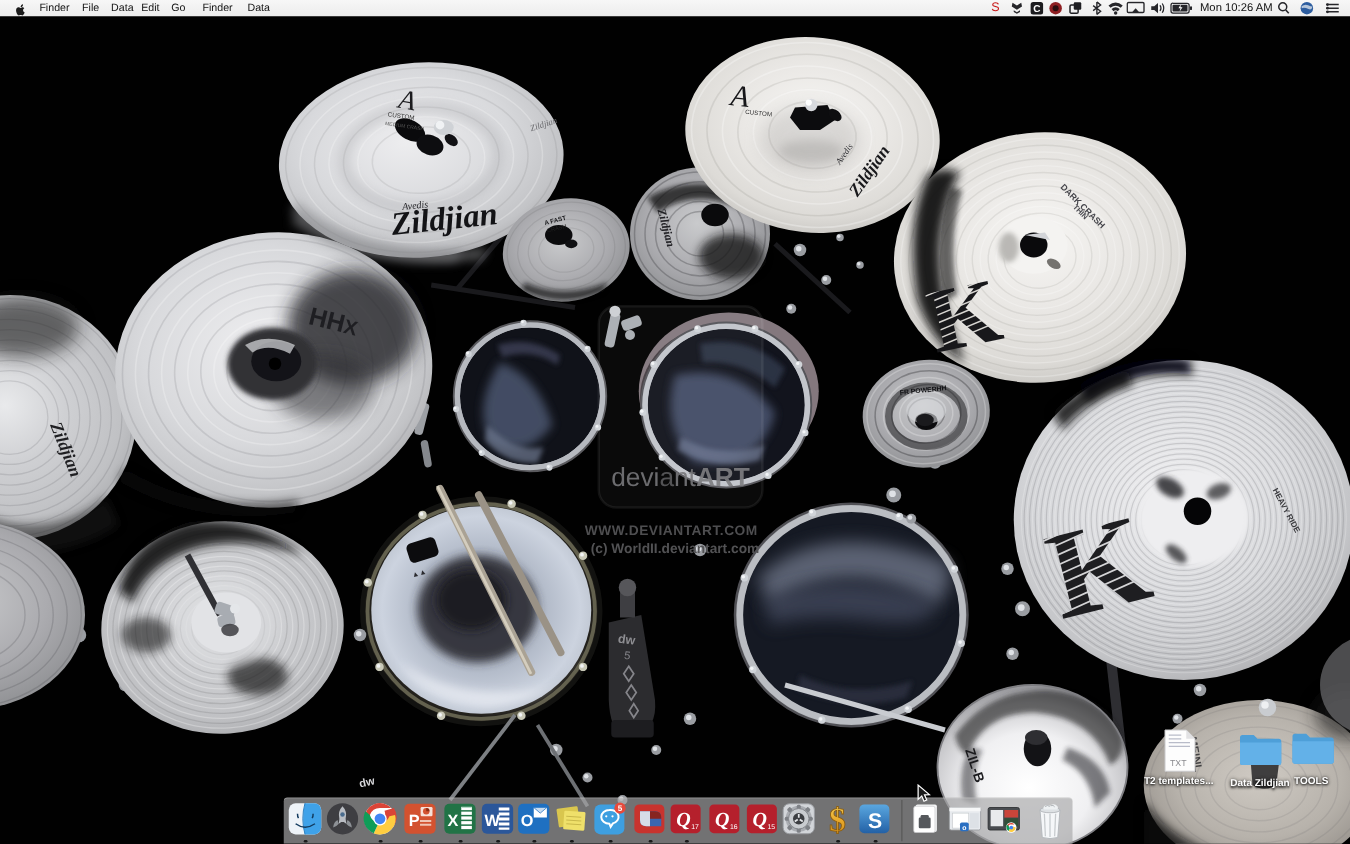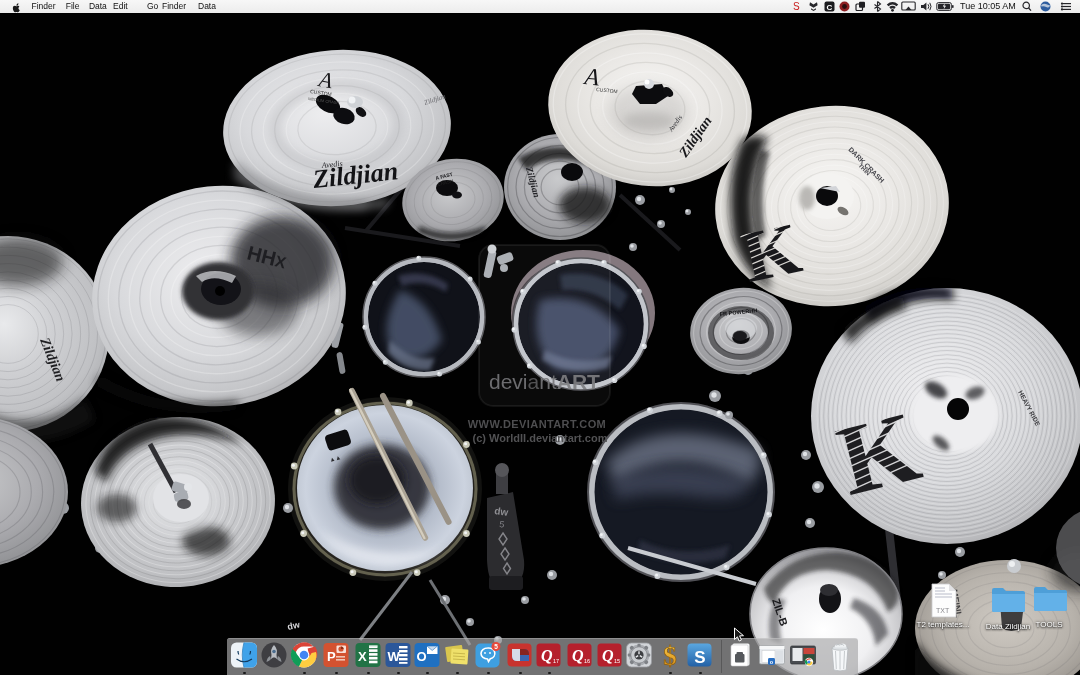--- a/index.html
+++ b/index.html
@@ -6,21 +6,21 @@
 #scene{position:relative;width:1080px;height:675px;font-family:"Liberation Sans",sans-serif}
 #wall{position:absolute;left:0;top:0}
 #menubar{position:absolute;left:0;top:0;width:1080px;height:13px;background:linear-gradient(#f7f7f7,#ececec);z-index:30;box-shadow:0 0.5px 0 rgba(0,0,0,0.35)}
 #menubar .mi{position:absolute;top:0;height:13px;line-height:13px;font-size:8.5px;color:#111;letter-spacing:0}
 #menubar .b{font-weight:normal}
 .tico{position:absolute;top:1px}
 #dock{position:absolute;left:227px;top:638px;width:631px;height:37px;background:rgba(168,168,170,0.68);border-top-left-radius:3px;border-top-right-radius:3px;z-index:20;box-shadow:inset 0 0.5px 0 rgba(255,255,255,0.4)}
 .dk{position:absolute;top:641px;width:28px;height:28px}
 .dot{position:absolute;top:34px;width:2.5px;height:2.5px;border-radius:50%;background:#1a1a1a}
 #deskicons{position:absolute;z-index:10}
-.lbl{position:absolute;color:#fff;font-size:9px;font-weight:normal;text-align:center;text-shadow:0 1px 2px rgba(0,0,0,0.9),0 0 3px rgba(0,0,0,0.8);white-space:nowrap}
+.lbl{position:absolute;color:#fff;font-size:9px;font-weight:bold;text-align:center;text-shadow:0 1px 2px rgba(0,0,0,0.9),0 0 3px rgba(0,0,0,0.8);white-space:nowrap}
 </style></head>
 <body>
 <div id="scene">
 <svg id="wall" width="1080" height="675" viewBox="0 0 1080 675">
 <defs>
 <radialGradient id="gSilver" cx="45%" cy="40%" r="65%">
  <stop offset="0%" stop-color="#ededef"></stop>
           <stop offset="55%" stop-color="#d8d9dc"></stop>
  <stop offset="85%" stop-color="#c3c4c7"></stop>
           <stop offset="100%" stop-color="#ababae"></stop>
@@ -564,21 +564,21 @@
 <text x="540" y="442" text-anchor="middle" font-family="Liberation Sans" font-weight="bold" font-size="11" fill="#525254">(c) WorldII.deviantart.com</text>
 </svg>
     <div id="menubar">
 <svg class="tico" style="left:12px;top:2.5px" width="9" height="10" viewBox="0 0 9 10">
         <path d="M6.4 0.3c-0.5 0-1.1 0.35-1.45 0.8-0.3 0.4-0.55 1-0.45 1.55 0.55 0.05 1.15-0.3 1.5-0.75 0.35-0.45 0.55-1.05 0.4-1.6zM6.2 2.8c-0.8 0-1.15 0.5-1.7 0.5-0.6 0-1.1-0.48-1.8-0.48-0.9 0-1.85 0.85-1.85 2.4 0 1.9 1.35 4.1 2.2 4.1 0.5 0 0.65-0.33 1.4-0.33 0.73 0 0.9 0.33 1.42 0.33 0.85 0 1.6-1.5 1.9-2.3-0.9-0.43-1.3-1.0-1.3-1.85 0-0.75 0.4-1.3 0.95-1.65-0.35-0.5-0.85-0.72-1.22-0.72z" fill="#1a1a1a"></path>
       </svg>
 <span class="mi b" style="left:31.5px">Finder</span>
 <span class="mi" style="left:65.7px">File</span>
 <span class="mi" style="left:88.9px">Data</span>
 <span class="mi" style="left:113px">Edit</span>
-<span class="mi" style="left:147px">Go</span>
+<span class="mi" style="left:137px">Go</span>
 <span class="mi" style="left:162px">Finder</span>
 <span class="mi" style="left:198px">Data</span>
 <span class="mi b" style="left:793px;color:#c91a1a;font-size:10px">S</span>
 <svg class="tico" style="left:808px" width="11" height="11" viewBox="0 0 11 11">
         <path d="M2 1.2 L5.5 3.4 L9 1.2 L9.6 4.2 L5.5 6.8 L1.4 4.2 Z M3 7.2 L5.5 8.8 L8 7.2 L8 8.6 L5.5 10 L3 8.6 Z" fill="#26262a"></path>
       </svg>
 <svg class="tico" style="left:824px" width="11" height="11" viewBox="0 0 11 11">
         <rect x="0.5" y="0.5" width="10" height="10" rx="2" fill="#1c1c1f"></rect>
         <text x="5.5" y="8.6" text-anchor="middle" font-family="Liberation Sans" font-weight="bold" font-size="8" fill="#fff">C</text>
       </svg>
@@ -604,21 +604,21 @@
 <svg class="tico" style="left:920px" width="13" height="11" viewBox="0 0 13 11">
         <path d="M1 4 L3.4 4 L6.4 1.4 L6.4 9.6 L3.4 7 L1 7 Z" fill="#26262a"></path>
         <path d="M8 3.2 Q9.6 5.5 8 7.8 M9.8 1.8 Q12.2 5.5 9.8 9.2" stroke="#26262a" stroke-width="1" fill="none"></path>
       </svg>
 <svg class="tico" style="left:936px" width="18" height="11" viewBox="0 0 18 11">
         <rect x="0.8" y="1.6" width="14.5" height="7.8" rx="1.6" fill="none" stroke="#26262a" stroke-width="1"></rect>
         <rect x="16" y="4" width="1.6" height="3" rx="0.7" fill="#26262a"></rect>
         <rect x="2" y="2.8" width="12" height="5.4" rx="0.8" fill="#26262a"></rect>
         <path d="M8.6 2.4 L6.8 5.6 L8.4 5.6 L7.6 8.4 L10 4.8 L8.4 4.8 Z" fill="#fff"></path>
       </svg>
-<span class="mi" style="left:960px;font-size:9px">Tue 10:05 AM</span>
+<span class="mi" style="left:960px;font-size:9px">Mon 10:26 AM</span>
 <svg class="tico" style="left:1022px" width="10" height="11" viewBox="0 0 10 11">
         <circle cx="4.2" cy="4.4" r="3.2" fill="none" stroke="#26262a" stroke-width="1.2"></circle>
         <line x1="6.6" y1="7" x2="9" y2="9.6" stroke="#26262a" stroke-width="1.3"></line>
       </svg>
 <svg class="tico" style="left:1040px" width="11" height="11" viewBox="0 0 11 11">
         <circle cx="5.5" cy="5.5" r="5" fill="#2d5d9f"></circle>
         <path d="M1.2 4 Q4 2 6.5 3.2 Q9.5 4.6 10 4.2 Q9.4 7.4 6.8 6.2 Q3.4 4.6 1.4 5.6 Z" fill="#cfd8e4" opacity="0.85"></path>
       </svg>
 <svg class="tico" style="left:1060px" width="12" height="11" viewBox="0 0 12 11">
         <g stroke="#26262a" stroke-width="1.2">

